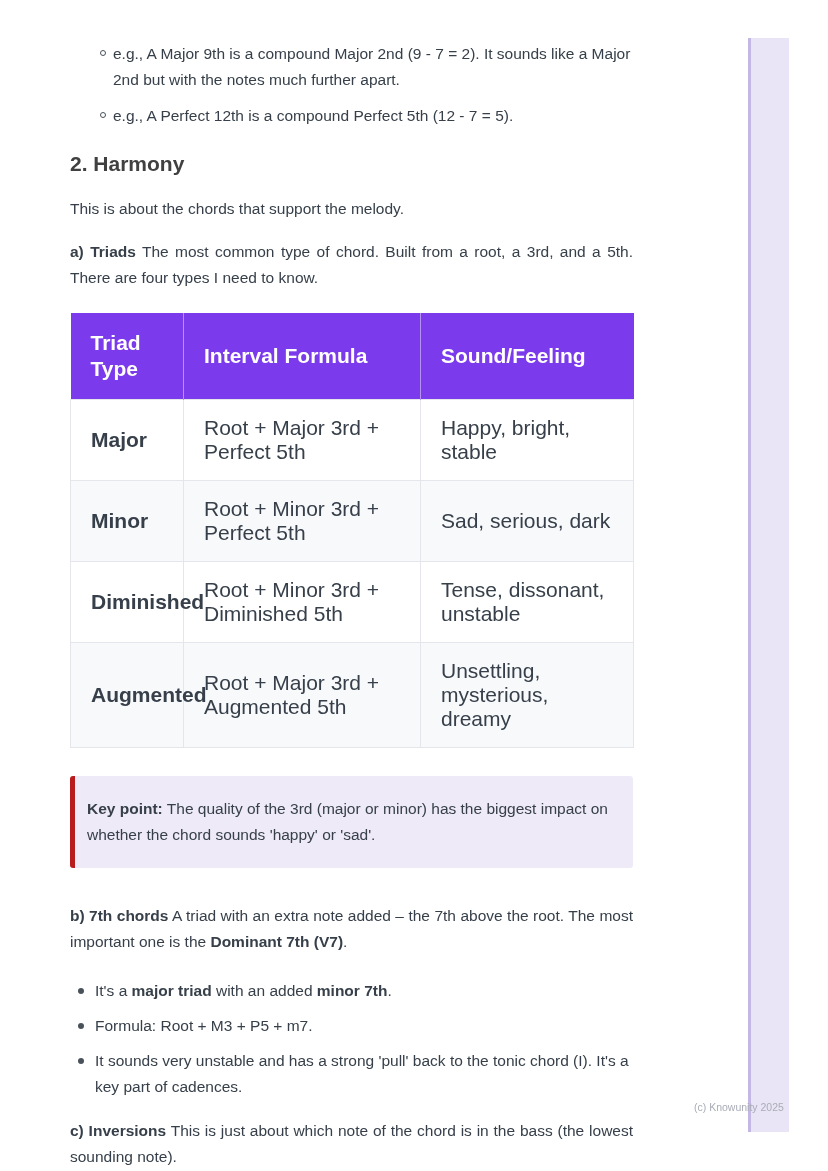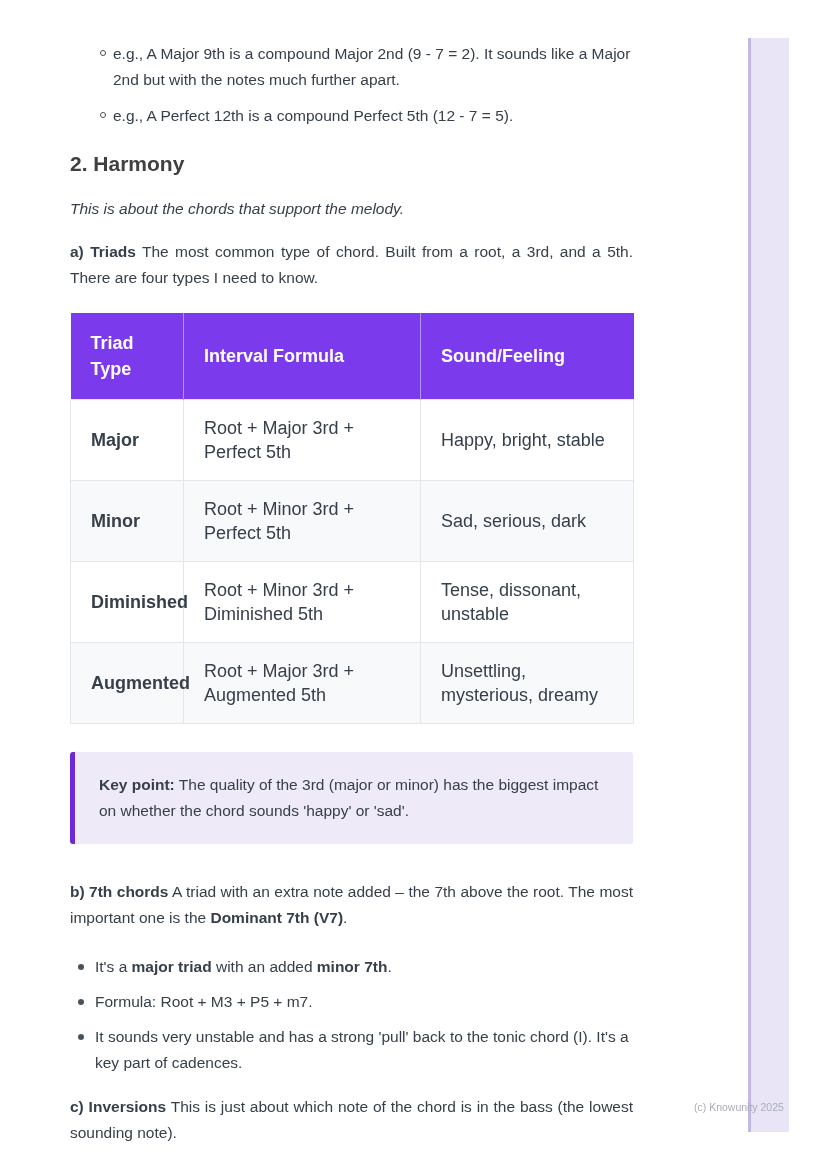--- a/index.html
+++ b/index.html
@@ -33,52 +33,52 @@
     border: 1.6px solid #49525b; border-radius: 50%;
   }
 
   
   .section-heading {
     margin: 24px 0 0 0;
     font-size: 21px; line-height: 22px;
     font-weight: 700; color: #404040;
   }
 
-  .intro-para { margin-top: 21px; font-style: italic; }
+  .intro-para { margin-top: 21px; }
   .just { text-align: justify; }
   .triads-para { margin-top: 17px; }
 
   
   .triad-table {
     width: 563px; margin-top: 22px;
     border-collapse: collapse; table-layout: fixed;
-    font-size: 18px;
+    font-size: 21px;
   }
   .triad-table th {
     background: #7c3aed; color: #ffffff;
     font-weight: 700; text-align: left;
     padding: 17px 20px;
     border-right: 1px solid rgba(255,255,255,0.45);
   }
   .triad-table th:last-child { border-right: none; }
   .triad-table td {
     padding: 16px 20px; line-height: 24px;
     border: 1px solid #e4e6eb;
     background: #ffffff;
   }
   .triad-table tbody tr:nth-child(even) td { background: #f8f9fb; }
   .triad-table td.col-type { font-weight: 700; }
 
   
   .callout {
     margin-top: 28px;
     background: #eeeaf8;
-    border-left: 5px solid #6d28d9;
+    border-left: 5px solid #b91c1c;
     border-radius: 3px;
-    padding: 20px 24px;
+    padding: 20px 12px;
   }
 
   .seventh-para { margin-top: 35px; }
   .inversions-para { margin-top: 18px; }
 
   
   .dot-list { list-style: none; margin: 23px 0 0 0; padding: 0; }
   .dot-list li { position: relative; padding-left: 25px; margin-bottom: 9px; }
   .marker-dot {
     position: absolute; left: 8px; top: 10px;

